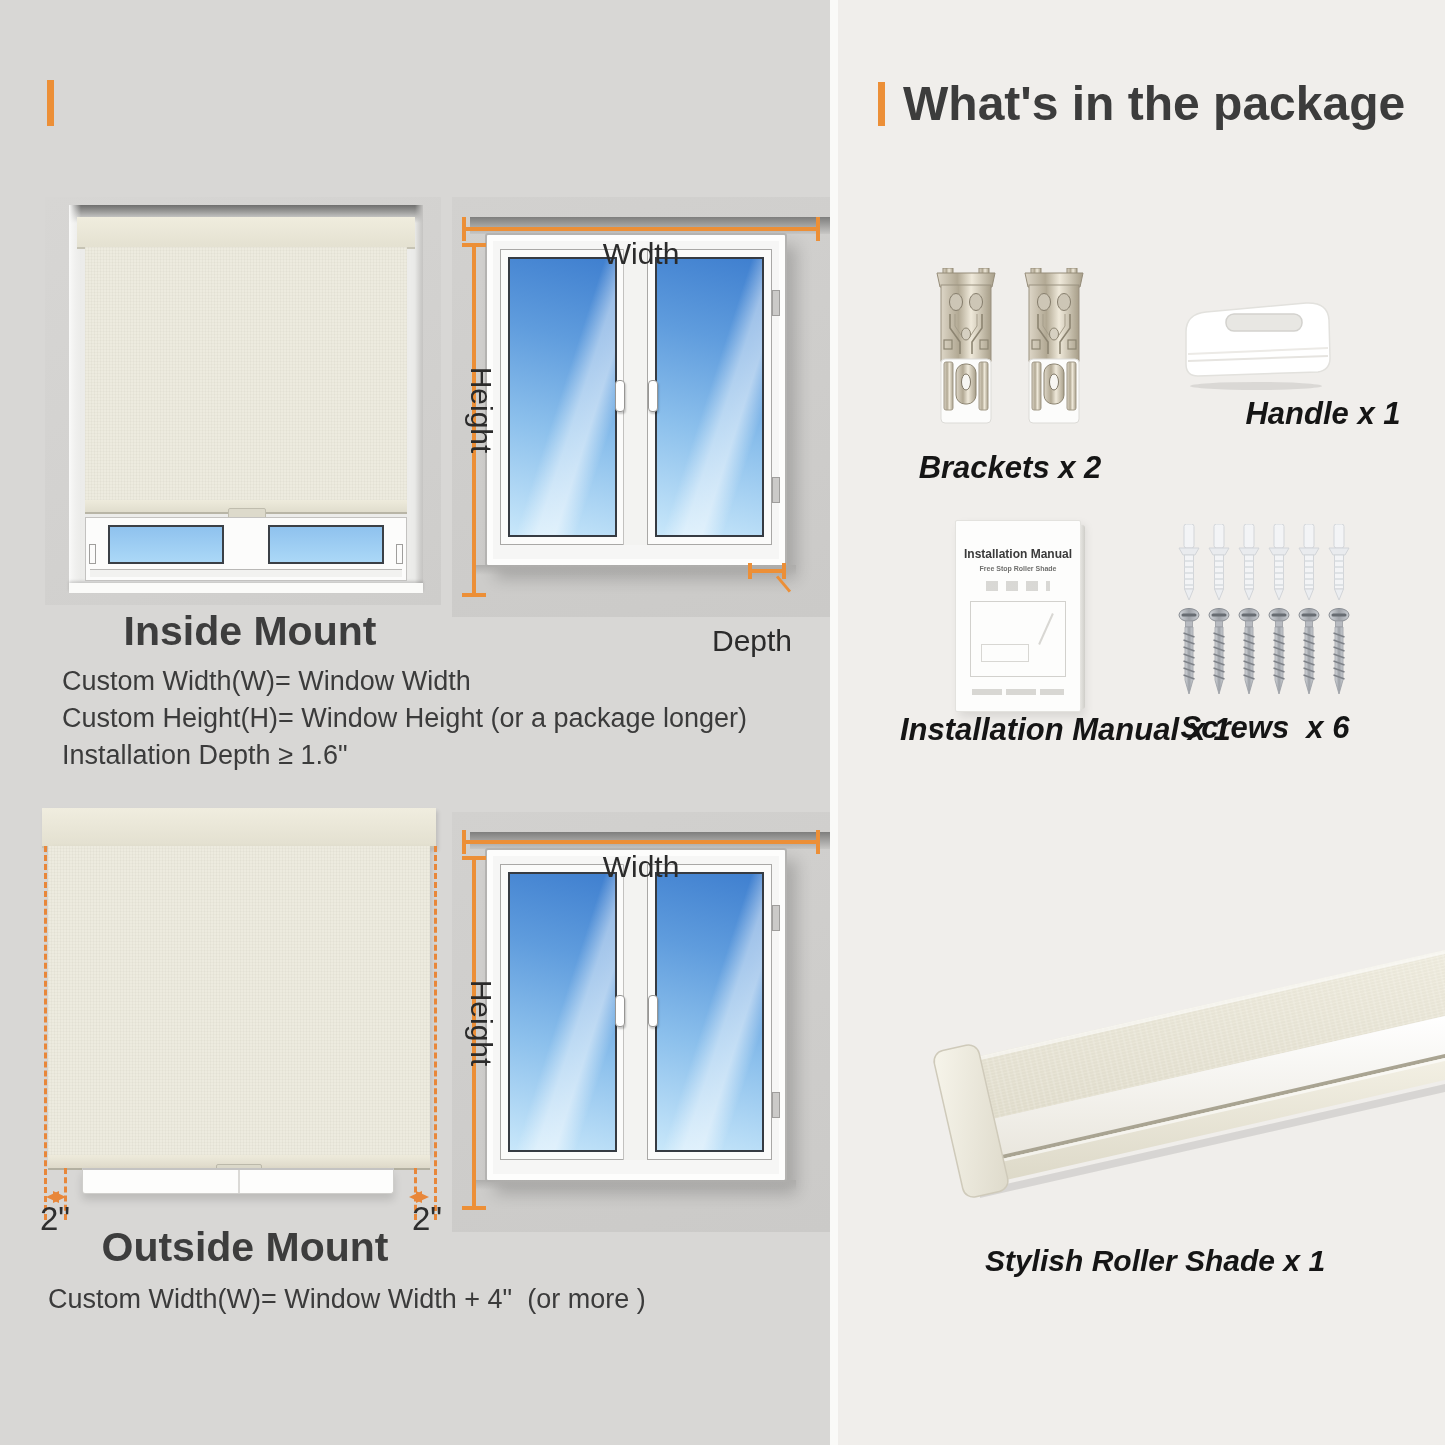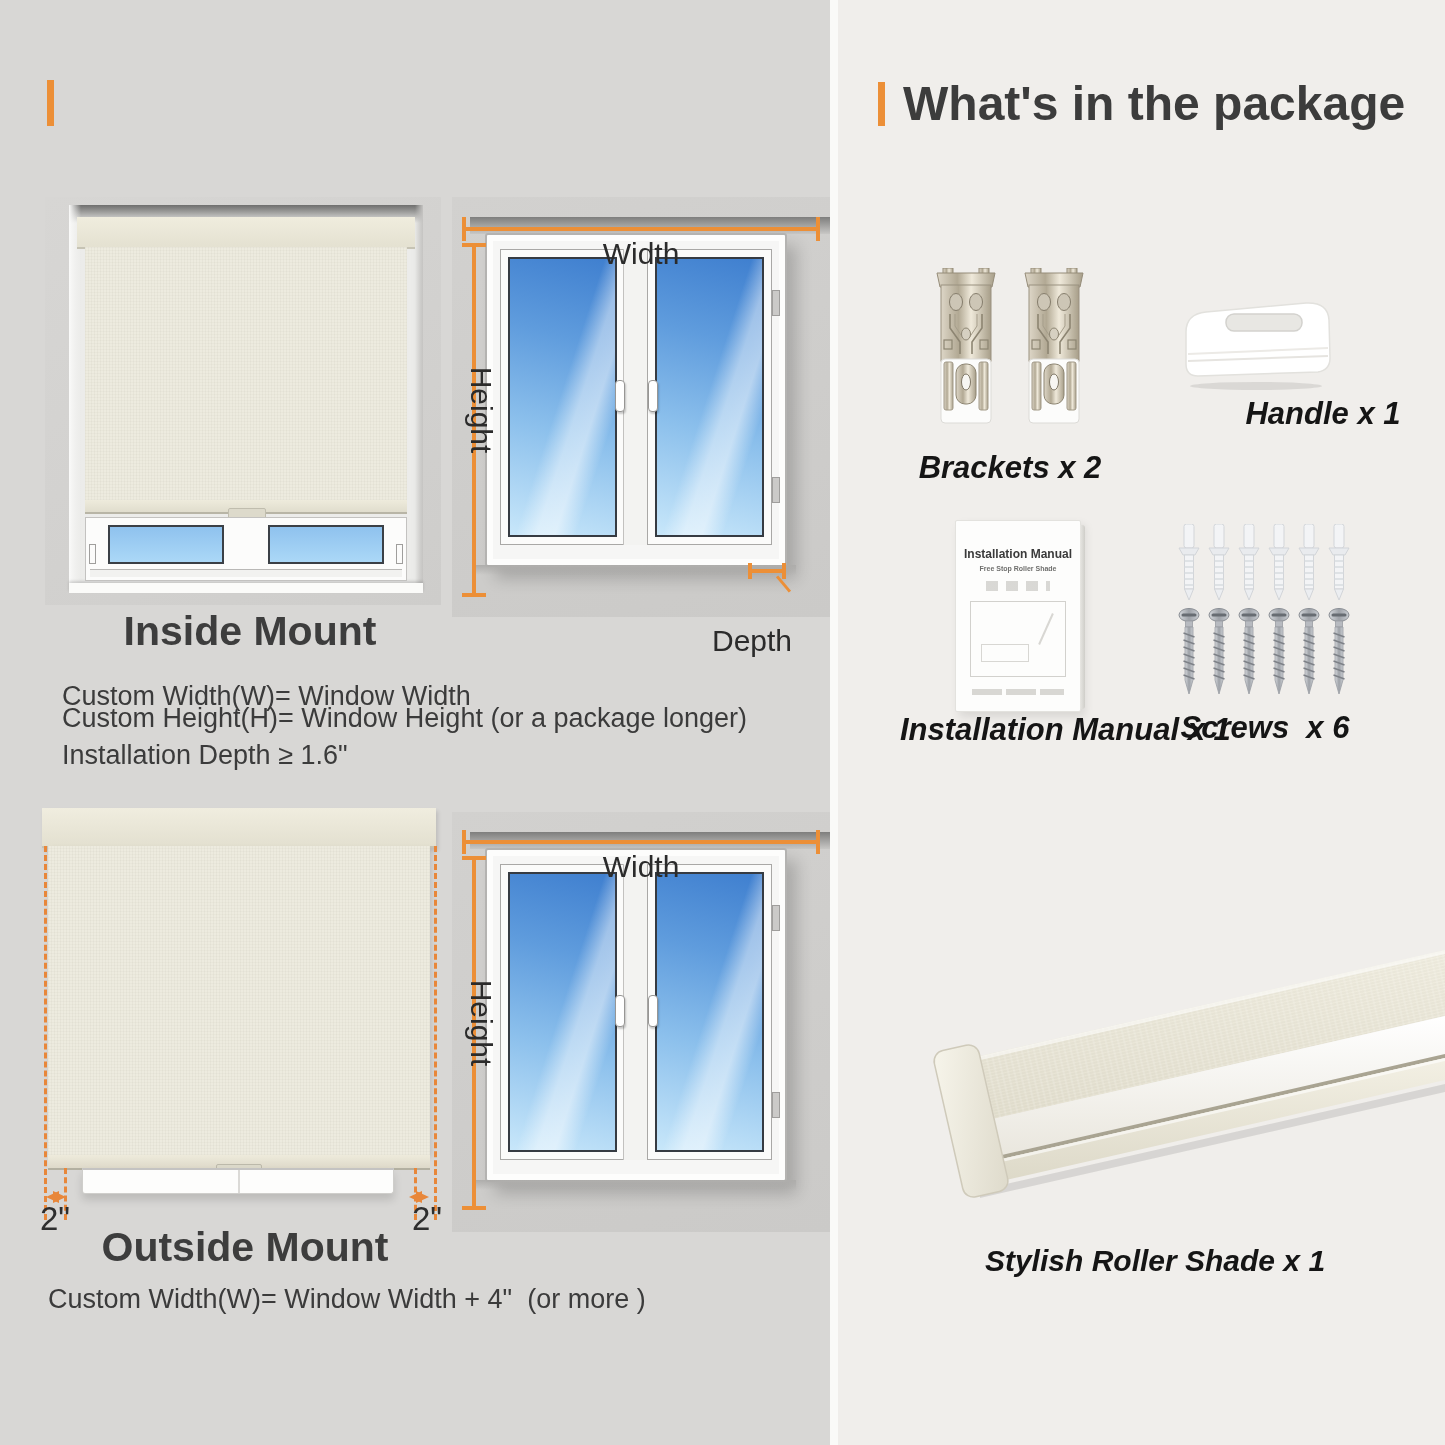--- a/index.html
+++ b/index.html
@@ -171,21 +171,21 @@
     <div class="dim-label" style="left:-26px;top:196px;width:110px;transform:rotate(90deg);">Height</div>
     <div class="dim" style="left:296px;top:372px;width:38px;height:4px;">
       <div class="dim-cap" style="left:0;top:-6px;width:4px;height:16px;"></div>
       <div class="dim-cap" style="right:0;top:-6px;width:4px;height:16px;"></div>
     </div>
     <div class="dim-cap" style="left:330px;top:377px;width:3px;height:20px;transform:rotate(-40deg);"></div>
     <div class="dim-label" style="left:230px;top:394px;width:140px;font-weight:400;margin-top:33px;">Depth</div>
   </div>
 
   <div class="mount-heading" style="left:60px;top:608px;width:380px;">Inside Mount</div>
-  <div class="m-line" style="left:62px;top:666px;margin-top:15px;">Custom Width(W)= Window Width</div>
+  <div class="m-line" style="left:62px;top:666px;">Custom Width(W)= Window Width</div>
   <div class="m-line" style="left:62px;top:703px;">Custom Height(H)= Window Height (or a package longer)</div>
   <div class="m-line" style="left:62px;top:740px;">Installation Depth ≥ 1.6"</div>
 
   <div class="om">
     <div class="om-cassette"></div>
     <div class="om-fabric shade-fabric"></div>
     <div class="om-rail"></div>
     <div class="om-tab"></div>
     <div class="om-window">
       <div class="om-window-mid"></div>

